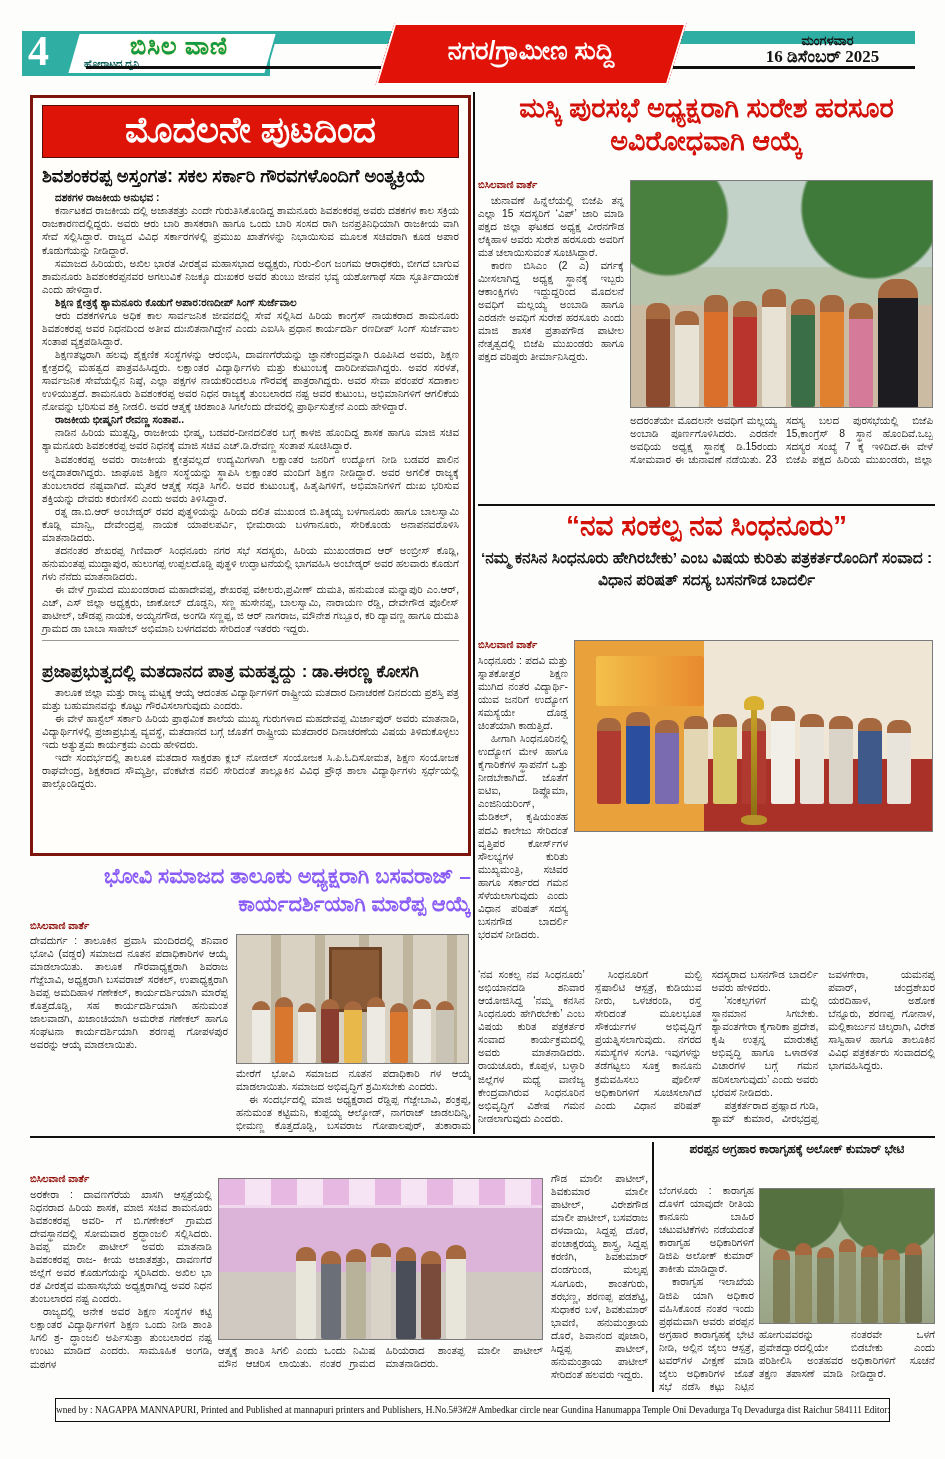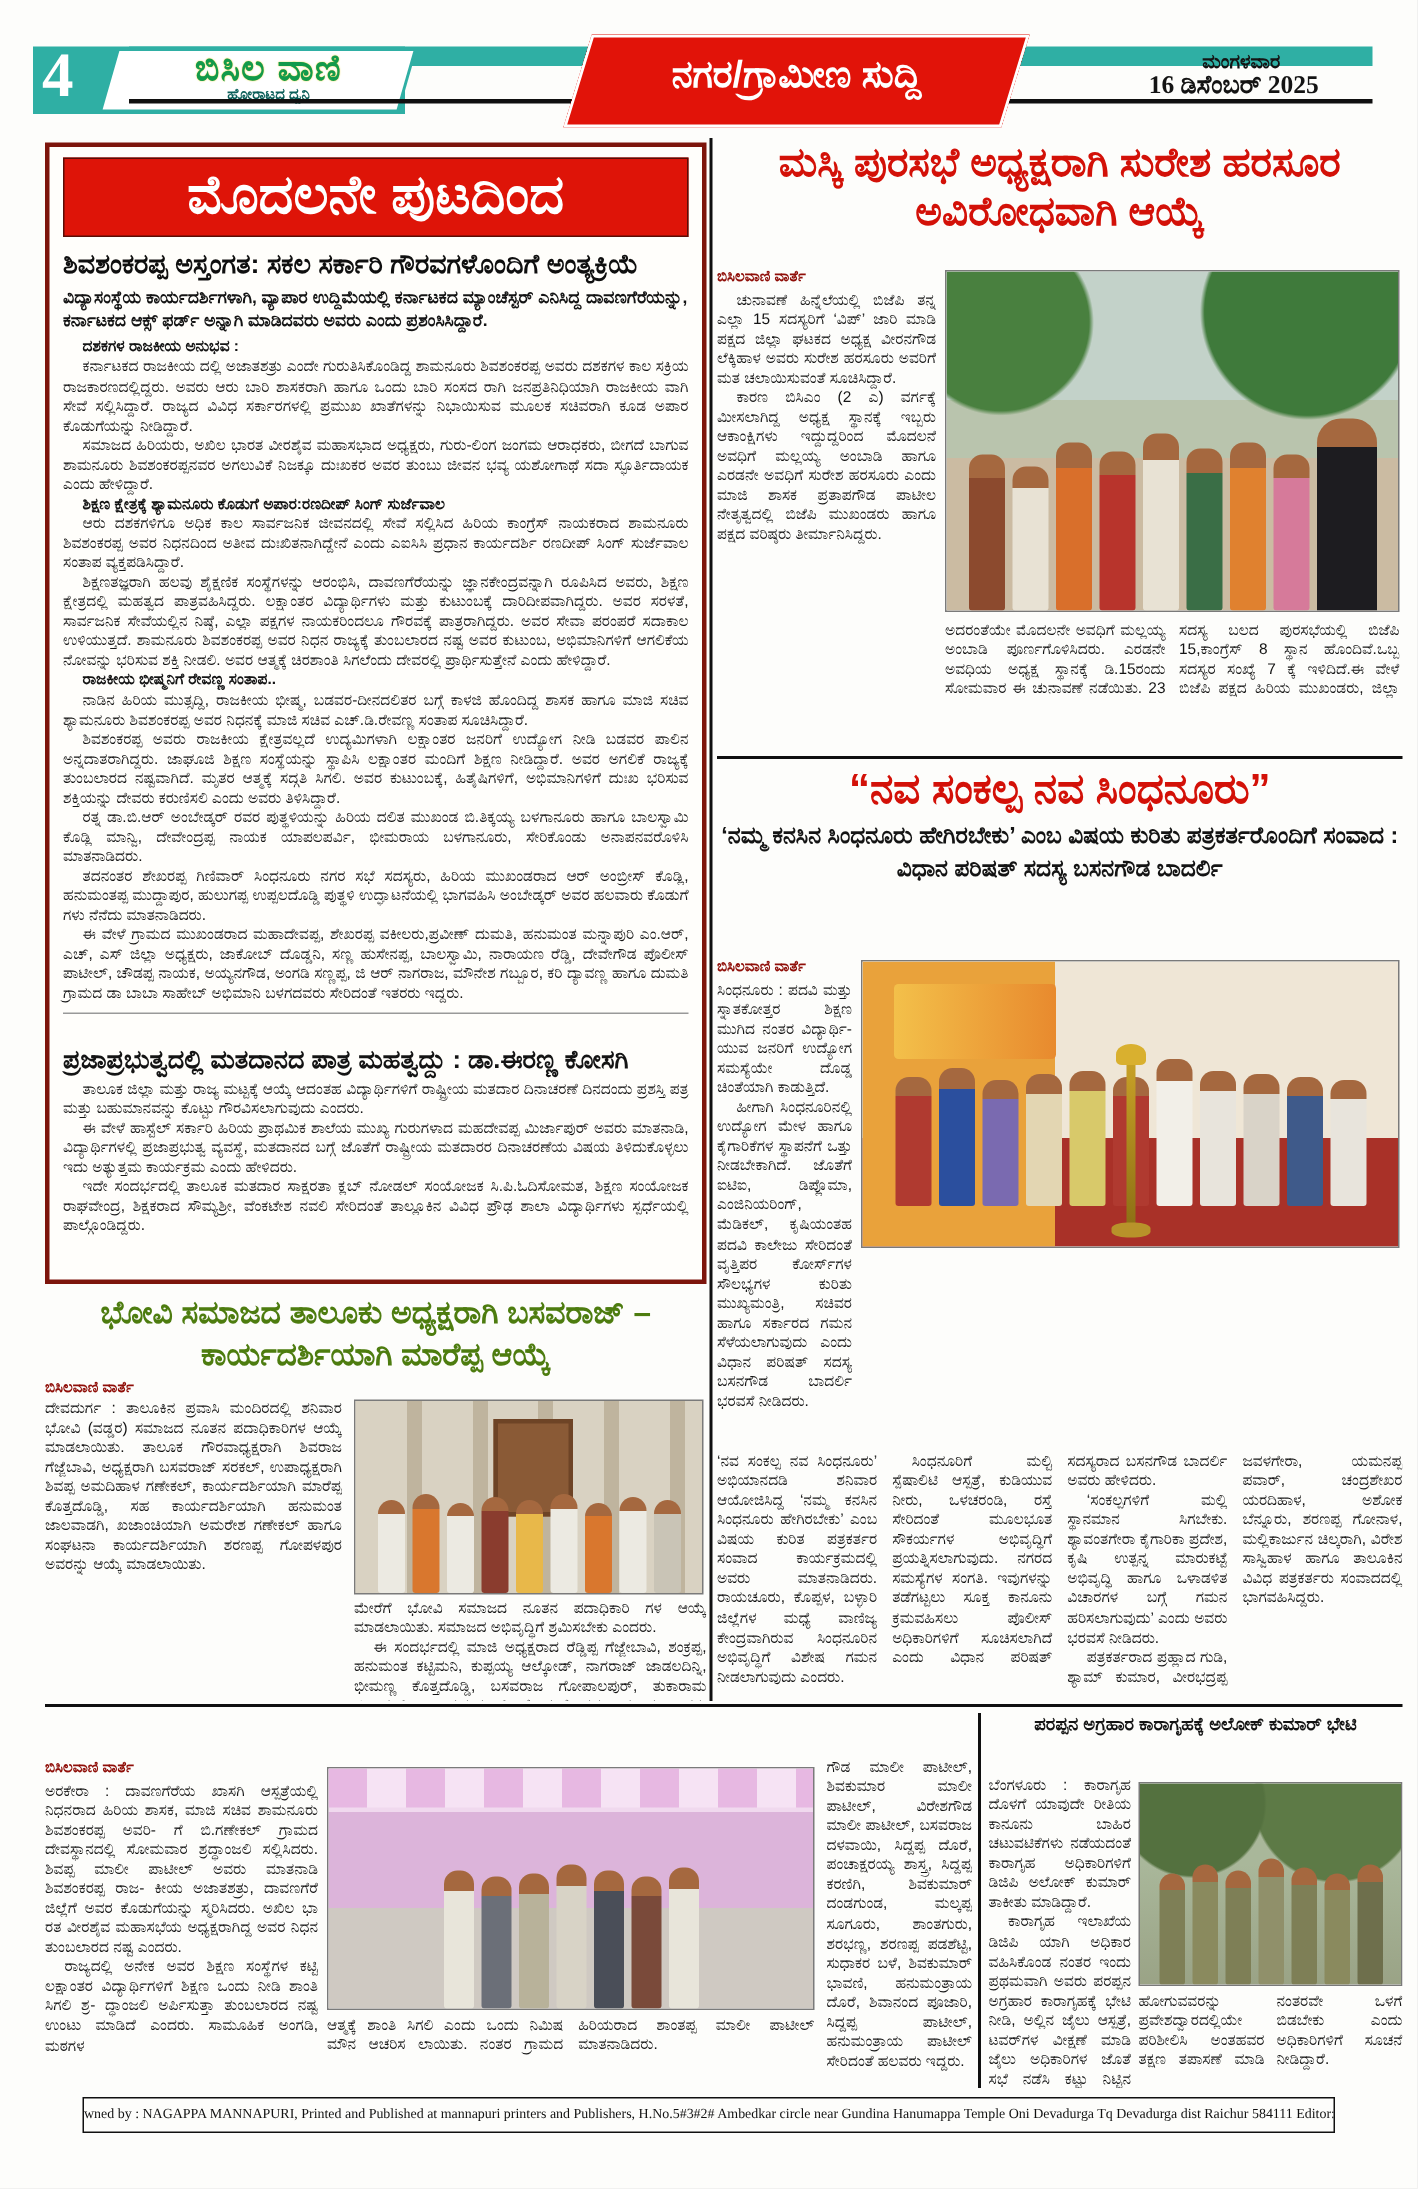--- a/index.html
+++ b/index.html
@@ -6,21 +6,21 @@
   #page{position:relative;width:945px;height:1459px;background:#fdfdfb;margin:0 auto;
         font-family:"Liberation Sans","DejaVu Sans",sans-serif;color:#141414;overflow:hidden;}
   .band{position:absolute;left:86px;top:31px;width:829px;height:13px;background:#2fafa4;}
   .mast-block{position:absolute;left:22px;top:31px;width:248px;height:45px;background:#2fafa4;}
   .mast-num{position:absolute;left:6px;top:-4px;color:#fff;font-size:42px;font-weight:bold;
             font-family:"Liberation Serif","DejaVu Serif",serif;}
   .mast-panel{position:absolute;left:52px;top:3px;width:196px;height:39px;background:#fff;
               transform:skewX(-16deg);box-shadow:2px 0 0 #2fafa4;}
   .mast-title{position:absolute;left:62px;top:1px;width:190px;text-align:center;color:#129a4c;
               font-size:24px;font-weight:bold;letter-spacing:1px;text-shadow:0 0 1px #e6c90a;}
-  .mast-sub{position:absolute;left:62px;top:27px;width:190px;text-align:center;color:#0b5f5a;
+  .mast-sub{position:absolute;left:62px;top:27px;width:190px;text-align:left;color:#0b5f5a;
             font-size:10px;font-weight:bold;}
   .black-rule{position:absolute;background:#101010;}
   .section-flag{position:absolute;left:385px;top:23px;width:292px;height:62px;background:#e11309;
                 transform:skewX(-17deg);box-shadow:0 0 0 2px #fff inset;}
   .section-flag-label{position:absolute;left:385px;top:36px;width:292px;text-align:center;color:#fff;
                       font-size:25px;font-weight:bold;}
   .hdr-day{position:absolute;left:740px;top:33px;width:175px;text-align:center;font-size:13px;font-weight:bold;}
   .hdr-date{position:absolute;left:730px;top:47px;width:185px;text-align:center;font-size:17px;font-weight:bold;
             font-family:"Liberation Serif","DejaVu Serif",serif;}
 
@@ -88,21 +88,21 @@
   #sindh{position:absolute;left:478px;top:504px;width:457px;height:648px;border-top:2px solid #101010;
          padding-top:5px;box-sizing:border-box;overflow:hidden;}
   .sindh-head{font-size:28px;font-weight:bold;text-align:center;color:#d31108;line-height:1.1;}
   .sindh-sub{font-size:15.5px;font-weight:bold;text-align:center;line-height:1.45;margin-top:5px;}
   #sindh .colL{position:absolute;left:0;top:132px;width:90px;height:322px;overflow:hidden;}
   #sindh .under{position:absolute;left:0;top:462px;width:457px;height:182px;overflow:hidden;
                 column-count:4;column-gap:10px;}
 
   
   #bhovi{position:absolute;left:30px;top:862px;width:441px;height:272px;overflow:hidden;}
-  .bhovi-head{font-size:21px;font-weight:bold;text-align:center;color:#4d7c0f;line-height:1.35;}
+  .bhovi-head{font-size:21px;font-weight:bold;text-align:right;color:#8b5cf6;line-height:1.35;}
   #bhovi .row{display:flex;gap:8px;margin-top:2px;}
   #bhovi .c1{width:198px;height:200px;overflow:hidden;}
   #bhovi .c2{width:235px;}
 
   
   #ganekal{position:absolute;left:30px;top:1142px;width:618px;height:250px;overflow:hidden;}
   .ganekal-head{font-size:18.5px;font-weight:bold;line-height:1.2;}
   #ganekal .colL{position:absolute;left:0;top:30px;width:182px;height:220px;overflow:hidden;}
   #ganekal .under{position:absolute;left:188px;top:202px;width:325px;height:48px;overflow:hidden;
                   column-count:2;column-gap:10px;}
@@ -138,21 +138,20 @@
     <div class="section-flag-label">ನಗರ/ಗ್ರಾಮೀಣ ಸುದ್ದಿ</div>
     <div class="hdr-day">ಮಂಗಳವಾರ</div>
     <div class="hdr-date">16 ಡಿಸೆಂಬರ್ 2025</div>
   </div>
 
   <div class="black-rule" style="left:473px;top:92px;width:2px;height:1042px;"></div>
 
   <div id="lead">
     <div class="lead-banner">ಮೊದಲನೇ ಪುಟದಿಂದ</div>
     <div class="lead-subhead">ಶಿವಶಂಕರಪ್ಪ ಅಸ್ತಂಗತ: ಸಕಲ ಸರ್ಕಾರಿ ಗೌರವಗಳೊಂದಿಗೆ ಅಂತ್ಯಕ್ರಿಯೆ</div>
-    <div class="lead-intro">ವಿದ್ಯಾಸಂಸ್ಥೆಯ ಕಾರ್ಯದರ್ಶಿಗಳಾಗಿ, ವ್ಯಾಪಾರ ಉದ್ದಿಮೆಯಲ್ಲಿ ಕರ್ನಾಟಕದ ಮ್ಯಾಂಚೆಸ್ಟರ್ ಎನಿಸಿದ್ದ ದಾವಣಗೆರೆಯನ್ನು, ಕರ್ನಾಟಕದ ಆಕ್ಸ್ ಫರ್ಡ್ ಅನ್ನಾಗಿ ಮಾಡಿದವರು ಅವರು ಎಂದು ಪ್ರಶಂಸಿಸಿದ್ದಾರೆ.</div>
     <div class="body-txt">
       <p class="sub">ದಶಕಗಳ ರಾಜಕೀಯ ಅನುಭವ :</p>
       <p>ಕರ್ನಾಟಕದ ರಾಜಕೀಯ ದಲ್ಲಿ ಅಜಾತಶತ್ರು ಎಂದೇ ಗುರುತಿಸಿಕೊಂಡಿದ್ದ ಶಾಮನೂರು ಶಿವಶಂಕರಪ್ಪ ಅವರು ದಶಕಗಳ ಕಾಲ ಸಕ್ರಿಯ ರಾಜಕಾರಣದಲ್ಲಿದ್ದರು. ಅವರು ಆರು ಬಾರಿ ಶಾಸಕರಾಗಿ ಹಾಗೂ ಒಂದು ಬಾರಿ ಸಂಸದ ರಾಗಿ ಜನಪ್ರತಿನಿಧಿಯಾಗಿ ರಾಜಕೀಯ ವಾಗಿ ಸೇವೆ ಸಲ್ಲಿಸಿದ್ದಾರೆ. ರಾಜ್ಯದ ವಿವಿಧ ಸರ್ಕಾರಗಳಲ್ಲಿ ಪ್ರಮುಖ ಖಾತೆಗಳನ್ನು ನಿಭಾಯಿಸುವ ಮೂಲಕ ಸಚಿವರಾಗಿ ಕೂಡ ಅಪಾರ ಕೊಡುಗೆಯನ್ನು ನೀಡಿದ್ದಾರೆ.</p>
       <p>ಸಮಾಜದ ಹಿರಿಯರು, ಅಖಿಲ ಭಾರತ ವೀರಶೈವ ಮಹಾಸಭಾದ ಅಧ್ಯಕ್ಷರು, ಗುರು-ಲಿಂಗ ಜಂಗಮ ಆರಾಧಕರು, ಬೀಗದೆ ಬಾಗುವ ಶಾಮನೂರು ಶಿವಶಂಕರಪ್ಪನವರ ಅಗಲುವಿಕೆ ನಿಜಕ್ಕೂ ದುಃಖಕರ ಅವರ ತುಂಬು ಜೀವನ ಭವ್ಯ ಯಶೋಗಾಥೆ ಸದಾ ಸ್ಫೂರ್ತಿದಾಯಕ ಎಂದು ಹೇಳಿದ್ದಾರೆ.</p>
       <p class="sub">ಶಿಕ್ಷಣ ಕ್ಷೇತ್ರಕ್ಕೆ ಶ್ಯಾಮನೂರು ಕೊಡುಗೆ ಅಪಾರ:ರಣದೀಪ್ ಸಿಂಗ್ ಸುರ್ಜೆವಾಲ</p>
       <p>ಆರು ದಶಕಗಳಿಗೂ ಅಧಿಕ ಕಾಲ ಸಾರ್ವಜನಿಕ ಜೀವನದಲ್ಲಿ ಸೇವೆ ಸಲ್ಲಿಸಿದ ಹಿರಿಯ ಕಾಂಗ್ರೆಸ್ ನಾಯಕರಾದ ಶಾಮನೂರು ಶಿವಶಂಕರಪ್ಪ ಅವರ ನಿಧನದಿಂದ ಅತೀವ ದುಃಖಿತನಾಗಿದ್ದೇನೆ ಎಂದು ಎಐಸಿಸಿ ಪ್ರಧಾನ ಕಾರ್ಯದರ್ಶಿ ರಣದೀಪ್ ಸಿಂಗ್ ಸುರ್ಜೆವಾಲ ಸಂತಾಪ ವ್ಯಕ್ತಪಡಿಸಿದ್ದಾರೆ.</p>
       <p>ಶಿಕ್ಷಣತಜ್ಞರಾಗಿ ಹಲವು ಶೈಕ್ಷಣಿಕ ಸಂಸ್ಥೆಗಳನ್ನು ಆರಂಭಿಸಿ, ದಾವಣಗೆರೆಯನ್ನು ಜ್ಞಾನಕೇಂದ್ರವನ್ನಾಗಿ ರೂಪಿಸಿದ ಅವರು, ಶಿಕ್ಷಣ ಕ್ಷೇತ್ರದಲ್ಲಿ ಮಹತ್ವದ ಪಾತ್ರವಹಿಸಿದ್ದರು. ಲಕ್ಷಾಂತರ ವಿದ್ಯಾರ್ಥಿಗಳು ಮತ್ತು ಕುಟುಂಬಕ್ಕೆ ದಾರಿದೀಪವಾಗಿದ್ದರು. ಅವರ ಸರಳತೆ, ಸಾರ್ವಜನಿಕ ಸೇವೆಯಲ್ಲಿನ ನಿಷ್ಠೆ, ಎಲ್ಲಾ ಪಕ್ಷಗಳ ನಾಯಕರಿಂದಲೂ ಗೌರವಕ್ಕೆ ಪಾತ್ರರಾಗಿದ್ದರು. ಅವರ ಸೇವಾ ಪರಂಪರೆ ಸದಾಕಾಲ ಉಳಿಯುತ್ತದೆ. ಶಾಮನೂರು ಶಿವಶಂಕರಪ್ಪ ಅವರ ನಿಧನ ರಾಜ್ಯಕ್ಕೆ ತುಂಬಲಾರದ ನಷ್ಟ ಅವರ ಕುಟುಂಬ, ಅಭಿಮಾನಿಗಳಿಗೆ ಆಗಲಿಕೆಯ ನೋವನ್ನು ಭರಿಸುವ ಶಕ್ತಿ ನೀಡಲಿ. ಅವರ ಆತ್ಮಕ್ಕೆ ಚಿರಶಾಂತಿ ಸಿಗಲೆಂದು ದೇವರಲ್ಲಿ ಪ್ರಾರ್ಥಿಸುತ್ತೇನೆ ಎಂದು ಹೇಳಿದ್ದಾರೆ.</p>
       <p class="sub">ರಾಜಕೀಯ ಭೀಷ್ಮನಿಗೆ ರೇವಣ್ಣ ಸಂತಾಪ..</p>
       <p>ನಾಡಿನ ಹಿರಿಯ ಮುತ್ಸದ್ದಿ, ರಾಜಕೀಯ ಭೀಷ್ಮ, ಬಡವರ-ದೀನದಲಿತರ ಬಗ್ಗೆ ಕಾಳಜಿ ಹೊಂದಿದ್ದ ಶಾಸಕ ಹಾಗೂ ಮಾಜಿ ಸಚಿವ ಶ್ಯಾಮನೂರು ಶಿವಶಂಕರಪ್ಪ ಅವರ ನಿಧನಕ್ಕೆ ಮಾಜಿ ಸಚಿವ ಎಚ್.ಡಿ.ರೇವಣ್ಣ ಸಂತಾಪ ಸೂಚಿಸಿದ್ದಾರೆ.</p>
       <p>ಶಿವಶಂಕರಪ್ಪ ಅವರು ರಾಜಕೀಯ ಕ್ಷೇತ್ರವಲ್ಲದೆ ಉದ್ಯಮಿಗಳಾಗಿ ಲಕ್ಷಾಂತರ ಜನರಿಗೆ ಉದ್ಯೋಗ ನೀಡಿ ಬಡವರ ಪಾಲಿನ ಅನ್ನದಾತರಾಗಿದ್ದರು. ಜಾಘೂಜಿ ಶಿಕ್ಷಣ ಸಂಸ್ಥೆಯನ್ನು ಸ್ಥಾಪಿಸಿ ಲಕ್ಷಾಂತರ ಮಂದಿಗೆ ಶಿಕ್ಷಣ ನೀಡಿದ್ದಾರೆ. ಅವರ ಅಗಲಿಕೆ ರಾಜ್ಯಕ್ಕೆ ತುಂಬಲಾರದ ನಷ್ಟವಾಗಿದೆ. ಮೃತರ ಆತ್ಮಕ್ಕೆ ಸದ್ಗತಿ ಸಿಗಲಿ. ಅವರ ಕುಟುಂಬಕ್ಕೆ, ಹಿತೈಷಿಗಳಿಗೆ, ಅಭಿಮಾನಿಗಳಿಗೆ ದುಃಖ ಭರಿಸುವ ಶಕ್ತಿಯನ್ನು ದೇವರು ಕರುಣಿಸಲಿ ಎಂದು ಅವರು ತಿಳಿಸಿದ್ದಾರೆ.</p>

